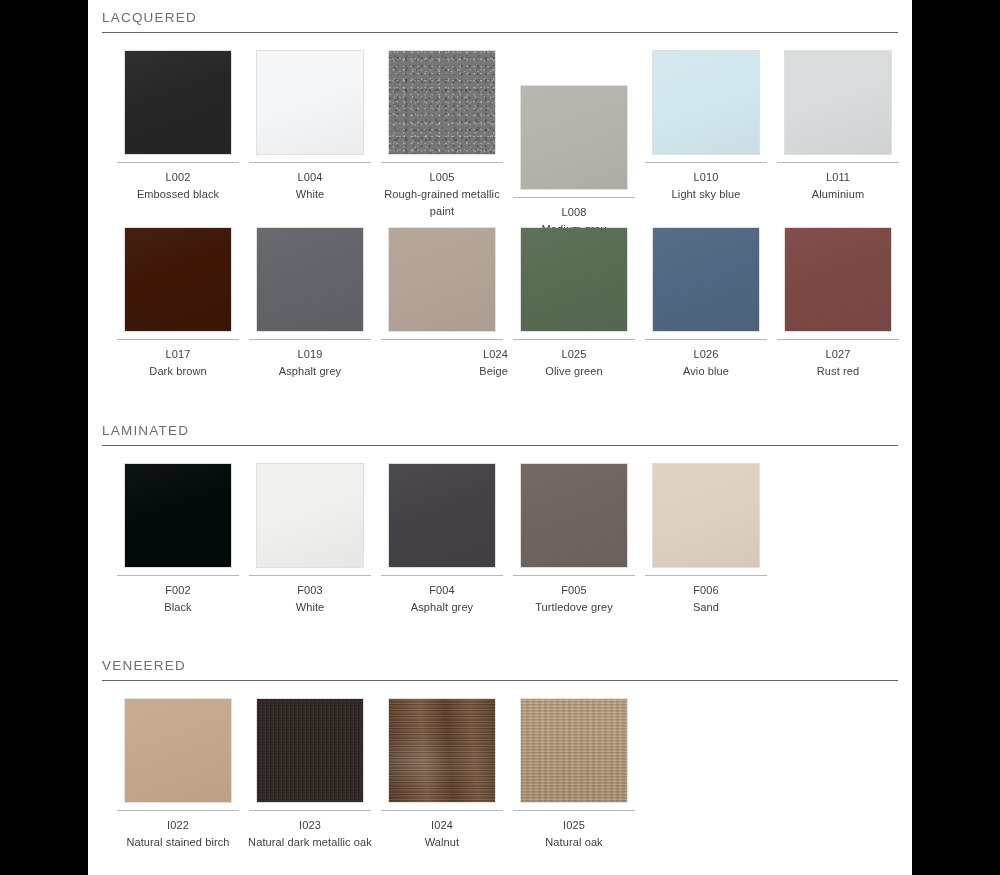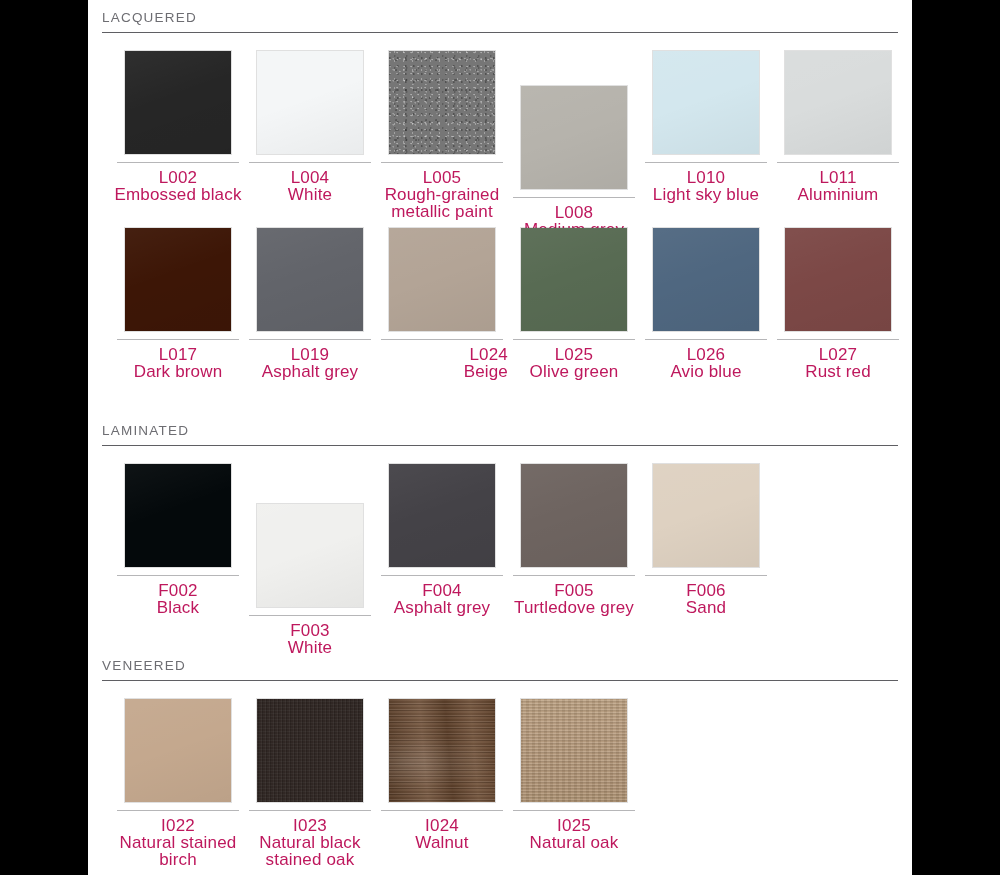--- a/index.html
+++ b/index.html
@@ -64,23 +64,23 @@
   }
   .chip-fill { position: absolute; inset: 0; }
   .chip-underline {
     width: 122px;
     height: 1px;
     background: #b6b6b8;
     margin: 7px auto 0 auto;
   }
   .cap {
     margin-top: 6px;
-    font-size: 17px;
+    font-size: 11px;
     line-height: 17px;
-    color: #be185d;
+    color: #404040;
     letter-spacing: 0.01em;
   }
   .cap .code { display: block; }
   .cap .nm { display: block; }
 </style>
 </head>
 <body>
 
 <div id="page">
   <div id="sheet">
@@ -219,21 +219,21 @@
               <div class="cell" style="left: 10px; top: 17px;">
                 <div class="chip">
                   <div class="chip-fill" style="background-color:#04090b;background-image:linear-gradient(160deg, rgba(255,255,255,.045) 0%, rgba(255,255,255,0) 45%, rgba(0,0,0,.045) 100%);"></div>
                 </div>
                 <div class="chip-underline"></div>
                 <div class="cap">
                   <span class="code">F002</span>
                   <span class="nm">Black</span>
                 </div>
               </div>
-              <div class="cell" style="left: 142px; top: 17px; margin-top: 40px;">
+              <div class="cell" style="left: 142px; top: 17px;">
                 <div class="chip">
                   <div class="chip-fill" style="background-color:#f0f0ee;background-image:linear-gradient(160deg, rgba(255,255,255,.045) 0%, rgba(255,255,255,0) 45%, rgba(0,0,0,.045) 100%);"></div>
                 </div>
                 <div class="chip-underline"></div>
                 <div class="cap">
                   <span class="code">F003</span>
                   <span class="nm">White</span>
                 </div>
               </div>
               <div class="cell" style="left: 274px; top: 17px;">
@@ -282,21 +282,21 @@
                   <span class="nm">Natural stained birch</span>
                 </div>
               </div>
               <div class="cell" style="left: 142px; top: 17px;">
                 <div class="chip">
                   <div class="chip-fill" style="background-color:#2c2320;background-image:repeating-linear-gradient(90deg, rgba(255,255,255,.055) 0 1px, rgba(0,0,0,.07) 1px 2px, rgba(255,255,255,.02) 2px 4px),repeating-linear-gradient(0deg, rgba(255,255,255,.035) 0 1px, transparent 1px 3px);background-size:4px 100%,100% 3px;"></div>
                 </div>
                 <div class="chip-underline"></div>
                 <div class="cap">
                   <span class="code">I023</span>
-                  <span class="nm">Natural black stained oak</span>
+                  <span class="nm">Natural dark metallic oak</span>
                 </div>
               </div>
               <div class="cell" style="left: 274px; top: 17px;">
                 <div class="chip">
                   <div class="chip-fill" style="background-color:#6b4a31;background-image:repeating-linear-gradient(0deg, rgba(0,0,0,.16) 0 1px, rgba(255,255,255,.10) 1px 2px, rgba(0,0,0,.06) 2px 4px, rgba(255,255,255,.04) 4px 6px),linear-gradient(85deg, rgba(0,0,0,.18) 0%, rgba(255,255,255,.10) 34%, rgba(0,0,0,.14) 56%, rgba(255,255,255,.08) 78%, rgba(0,0,0,.12) 100%),radial-gradient(120% 38% at 18% 62%, rgba(255,255,255,.13), transparent 70%);background-size:100% 6px,100% 100%,100% 100%;"></div>
                 </div>
                 <div class="chip-underline"></div>
                 <div class="cap">
                   <span class="code">I024</span>
                   <span class="nm">Walnut</span>

